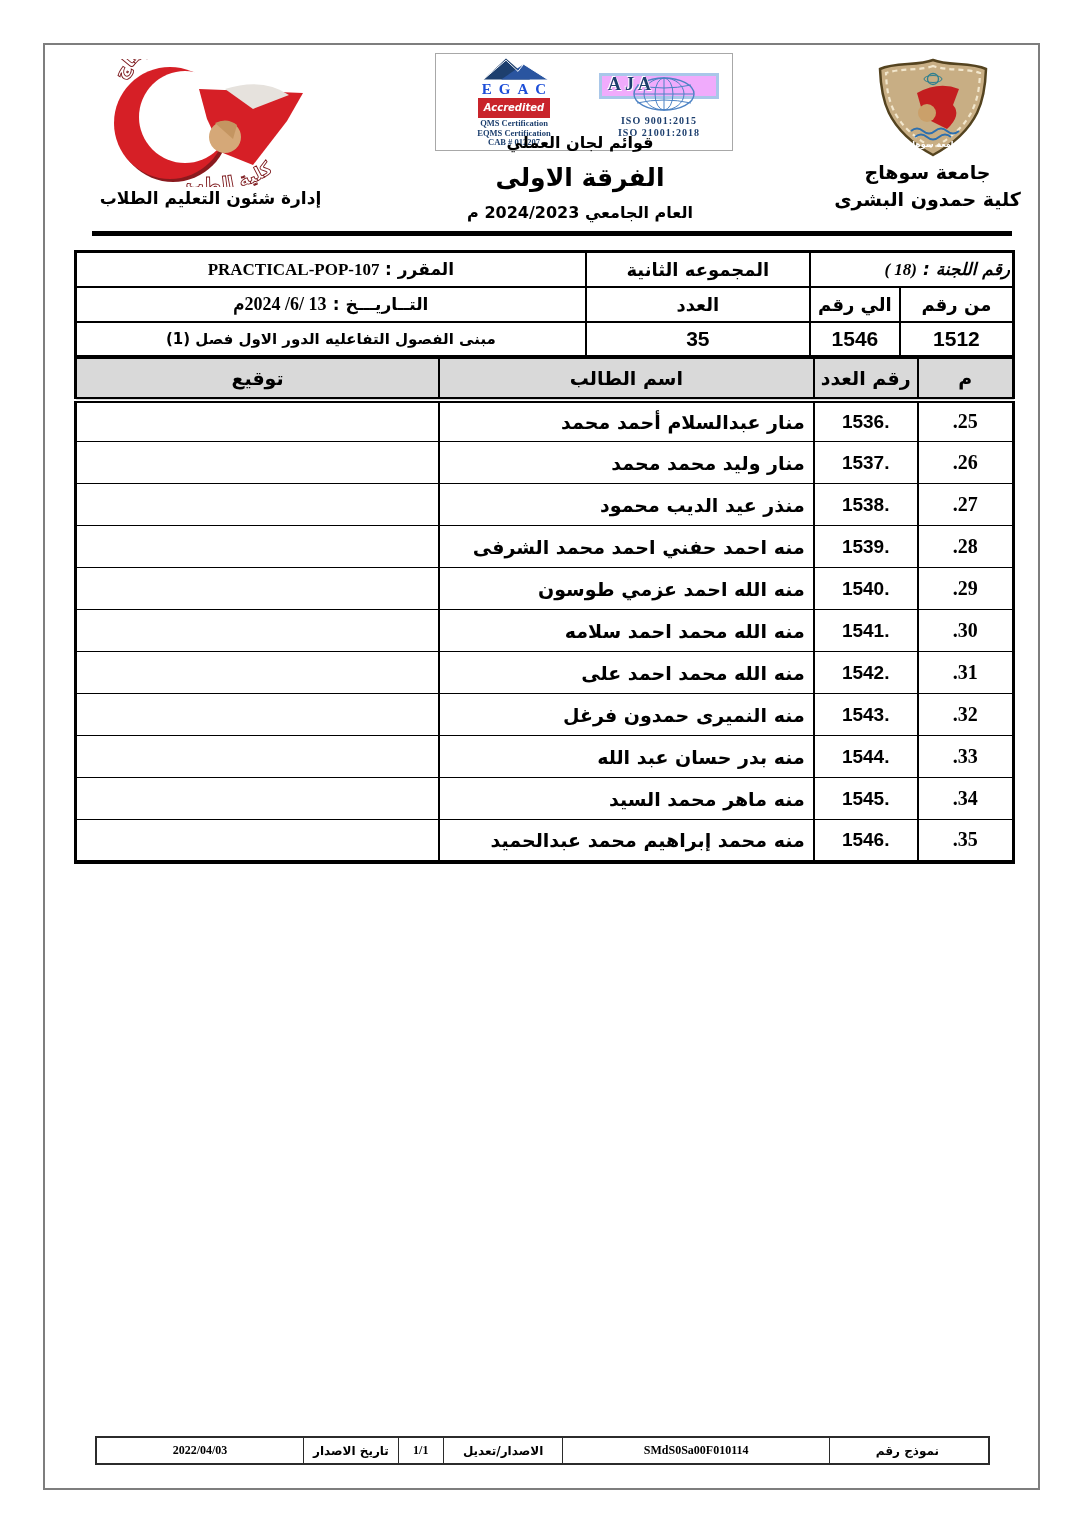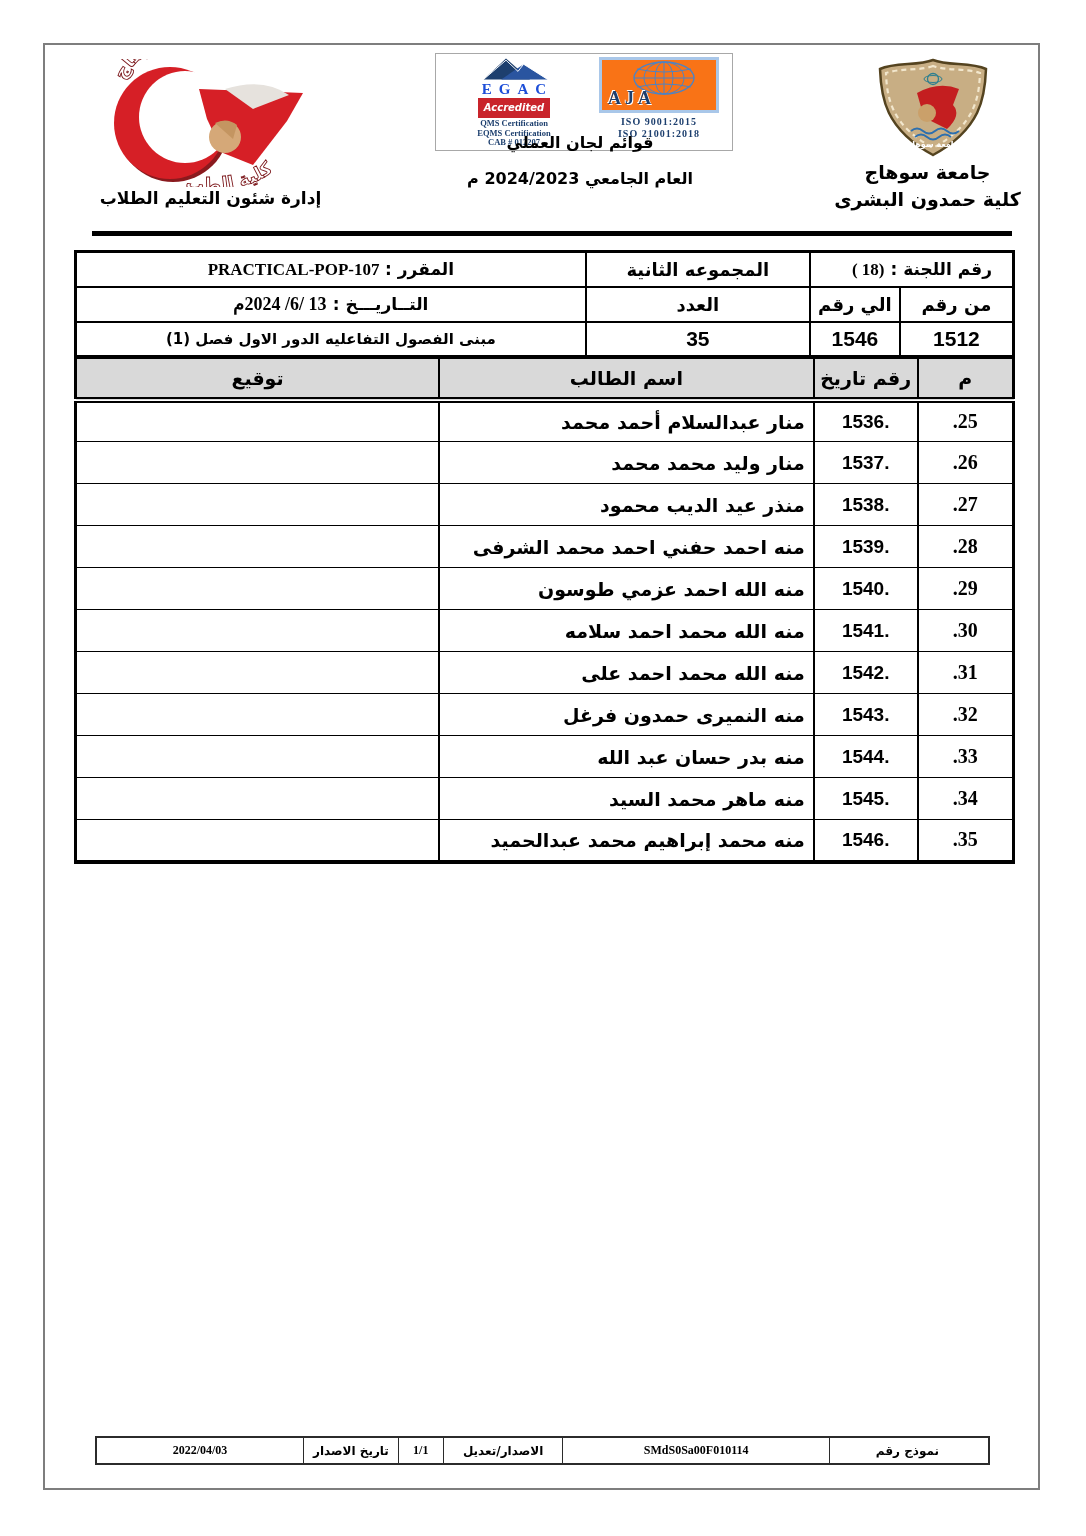--- a/index.html
+++ b/index.html
@@ -33,22 +33,22 @@
     display: inline-block; background: #c9242b; color: #fff;
     font-style: italic; font-weight: bold; font-size: 10px;
     line-height: 12px; padding: 4px 6px; margin: 1px 0;
   }
   .egac-line {
     font-family: "Liberation Serif", serif; font-weight: bold;
     color: #1d3f6e; font-size: 8.5px; line-height: 9.5px;
   }
   .aja { width: 130px; text-align: center; }
   .aja-box {
-    position: relative; width: 120px; height: 56px; margin: 0 auto;
-    border: 3px solid #a9c7e9; background: #f97316;
+    position: relative; width: 120px; height: 26px; margin: 16px auto;
+    border: 3px solid #a9c7e9; background: #f0abfc;
   }
   .aja-name {
     position: absolute; left: 6px; bottom: 1px;
     font-family: "Liberation Serif", serif; font-weight: bold;
     font-size: 18px; color: #1d3f6e; letter-spacing: 4px;
     text-shadow: 1px 1px 0 #fff, -1px -1px 0 #fff;
   }
   .aja-line {
     font-family: "Liberation Serif", serif; font-weight: bold;
     color: #1d3f6e; font-size: 10px; line-height: 11.5px; letter-spacing: 1px;
@@ -72,21 +72,21 @@
   
   table { border-collapse: collapse; direction: rtl; }
   .info-table {
     position: absolute; left: 29px; top: 205px; width: 941px;
     border: 3px solid #000;
   }
   .info-table td {
     border: 2px solid #000; text-align: center; vertical-align: middle;
     font-weight: bold; height: 35px;
   }
-  .cell-committee { text-align: right !important; padding-right: 20px; font-size: 17px; }
+  .cell-committee { text-align: right !important; padding-right: 2px; font-size: 17px; font-style: italic; }
   .lbl { font-size: 17px; font-weight: bold; }
   .serif { font-family: "Liberation Serif", serif; }
   .cell-colhead { font-size: 18px; }
   .big-num { font-family: "Liberation Sans", sans-serif; font-size: 21px; direction: ltr; }
   .cell-group { font-size: 18px; }
   .cell-course { font-size: 16px; }
   .course-val { font-family: "Liberation Serif", serif; font-size: 17px; }
   .cell-date { font-size: 18px; }
   .date-val { font-family: "Liberation Serif", serif; }
   .cell-location { font-size: 15px; }
@@ -177,20 +177,21 @@
         <span class="aja-name">AJA</span>
       </div>
       <div class="aja-lines">
         <div class="aja-line">ISO 9001:2015</div>
         <div class="aja-line">ISO 21001:2018</div>
       </div>
     </div>
   </div>
   <div class="titles">
     <div class="title-line1">قوائم لجان العملي</div>
+    <div class="title-line2">الفرقة الاولى</div>
     <div class="title-line3">العام الجامعي 2024/2023 م</div>
   </div>
 
   <svg class="shield-logo" width="137" height="102" viewBox="0 0 137 102">
     <path d="M68 3 C53 9 30 5 15 12 C16 40 20 72 68 98 C116 72 120 40 121 12 C106 5 83 9 68 3 Z" fill="#c8ae84" stroke="#54431f" stroke-width="2.5"></path>
     <path d="M68 9 C55 14 35 11 21 16 C22 41 26 68 68 91 C110 68 114 41 115 16 C101 11 81 14 68 9 Z" fill="none" stroke="#f2e7cd" stroke-width="2.2" stroke-dasharray="5 4"></path>
     <circle cx="68" cy="22" r="5.5" fill="none" stroke="#2e7f8f" stroke-width="1.3"></circle>
     <ellipse cx="68" cy="22" rx="9" ry="3.5" fill="none" stroke="#2e7f8f" stroke-width="1"></ellipse>
     <path d="M52 36 Q74 24 94 32 L88 48 Q97 58 82 72 L66 64 L56 50 Z" fill="#c41e20"></path>
     <circle cx="62" cy="56" r="9" fill="#caa06a"></circle>
@@ -245,21 +246,21 @@
   <table class="list-table">
     <colgroup>
         <col style="width:96px">
         <col style="width:104px">
         <col style="width:375px">
         <col style="width:364px">
       </colgroup>
     <thead>
       <tr>
         <th>م</th>
-        <th>رقم تاريخ</th>
+        <th>رقم العدد</th>
         <th>اسم الطالب</th>
         <th>توقيع</th>
       </tr>
     </thead>
     <tbody id="rows-body">
         <tr>
     <td class="td-no">25.</td>
     <td class="td-seat">1536.</td>
     <td class="td-name">منار عبدالسلام أحمد محمد</td>
     <td class="td-sig"></td>

